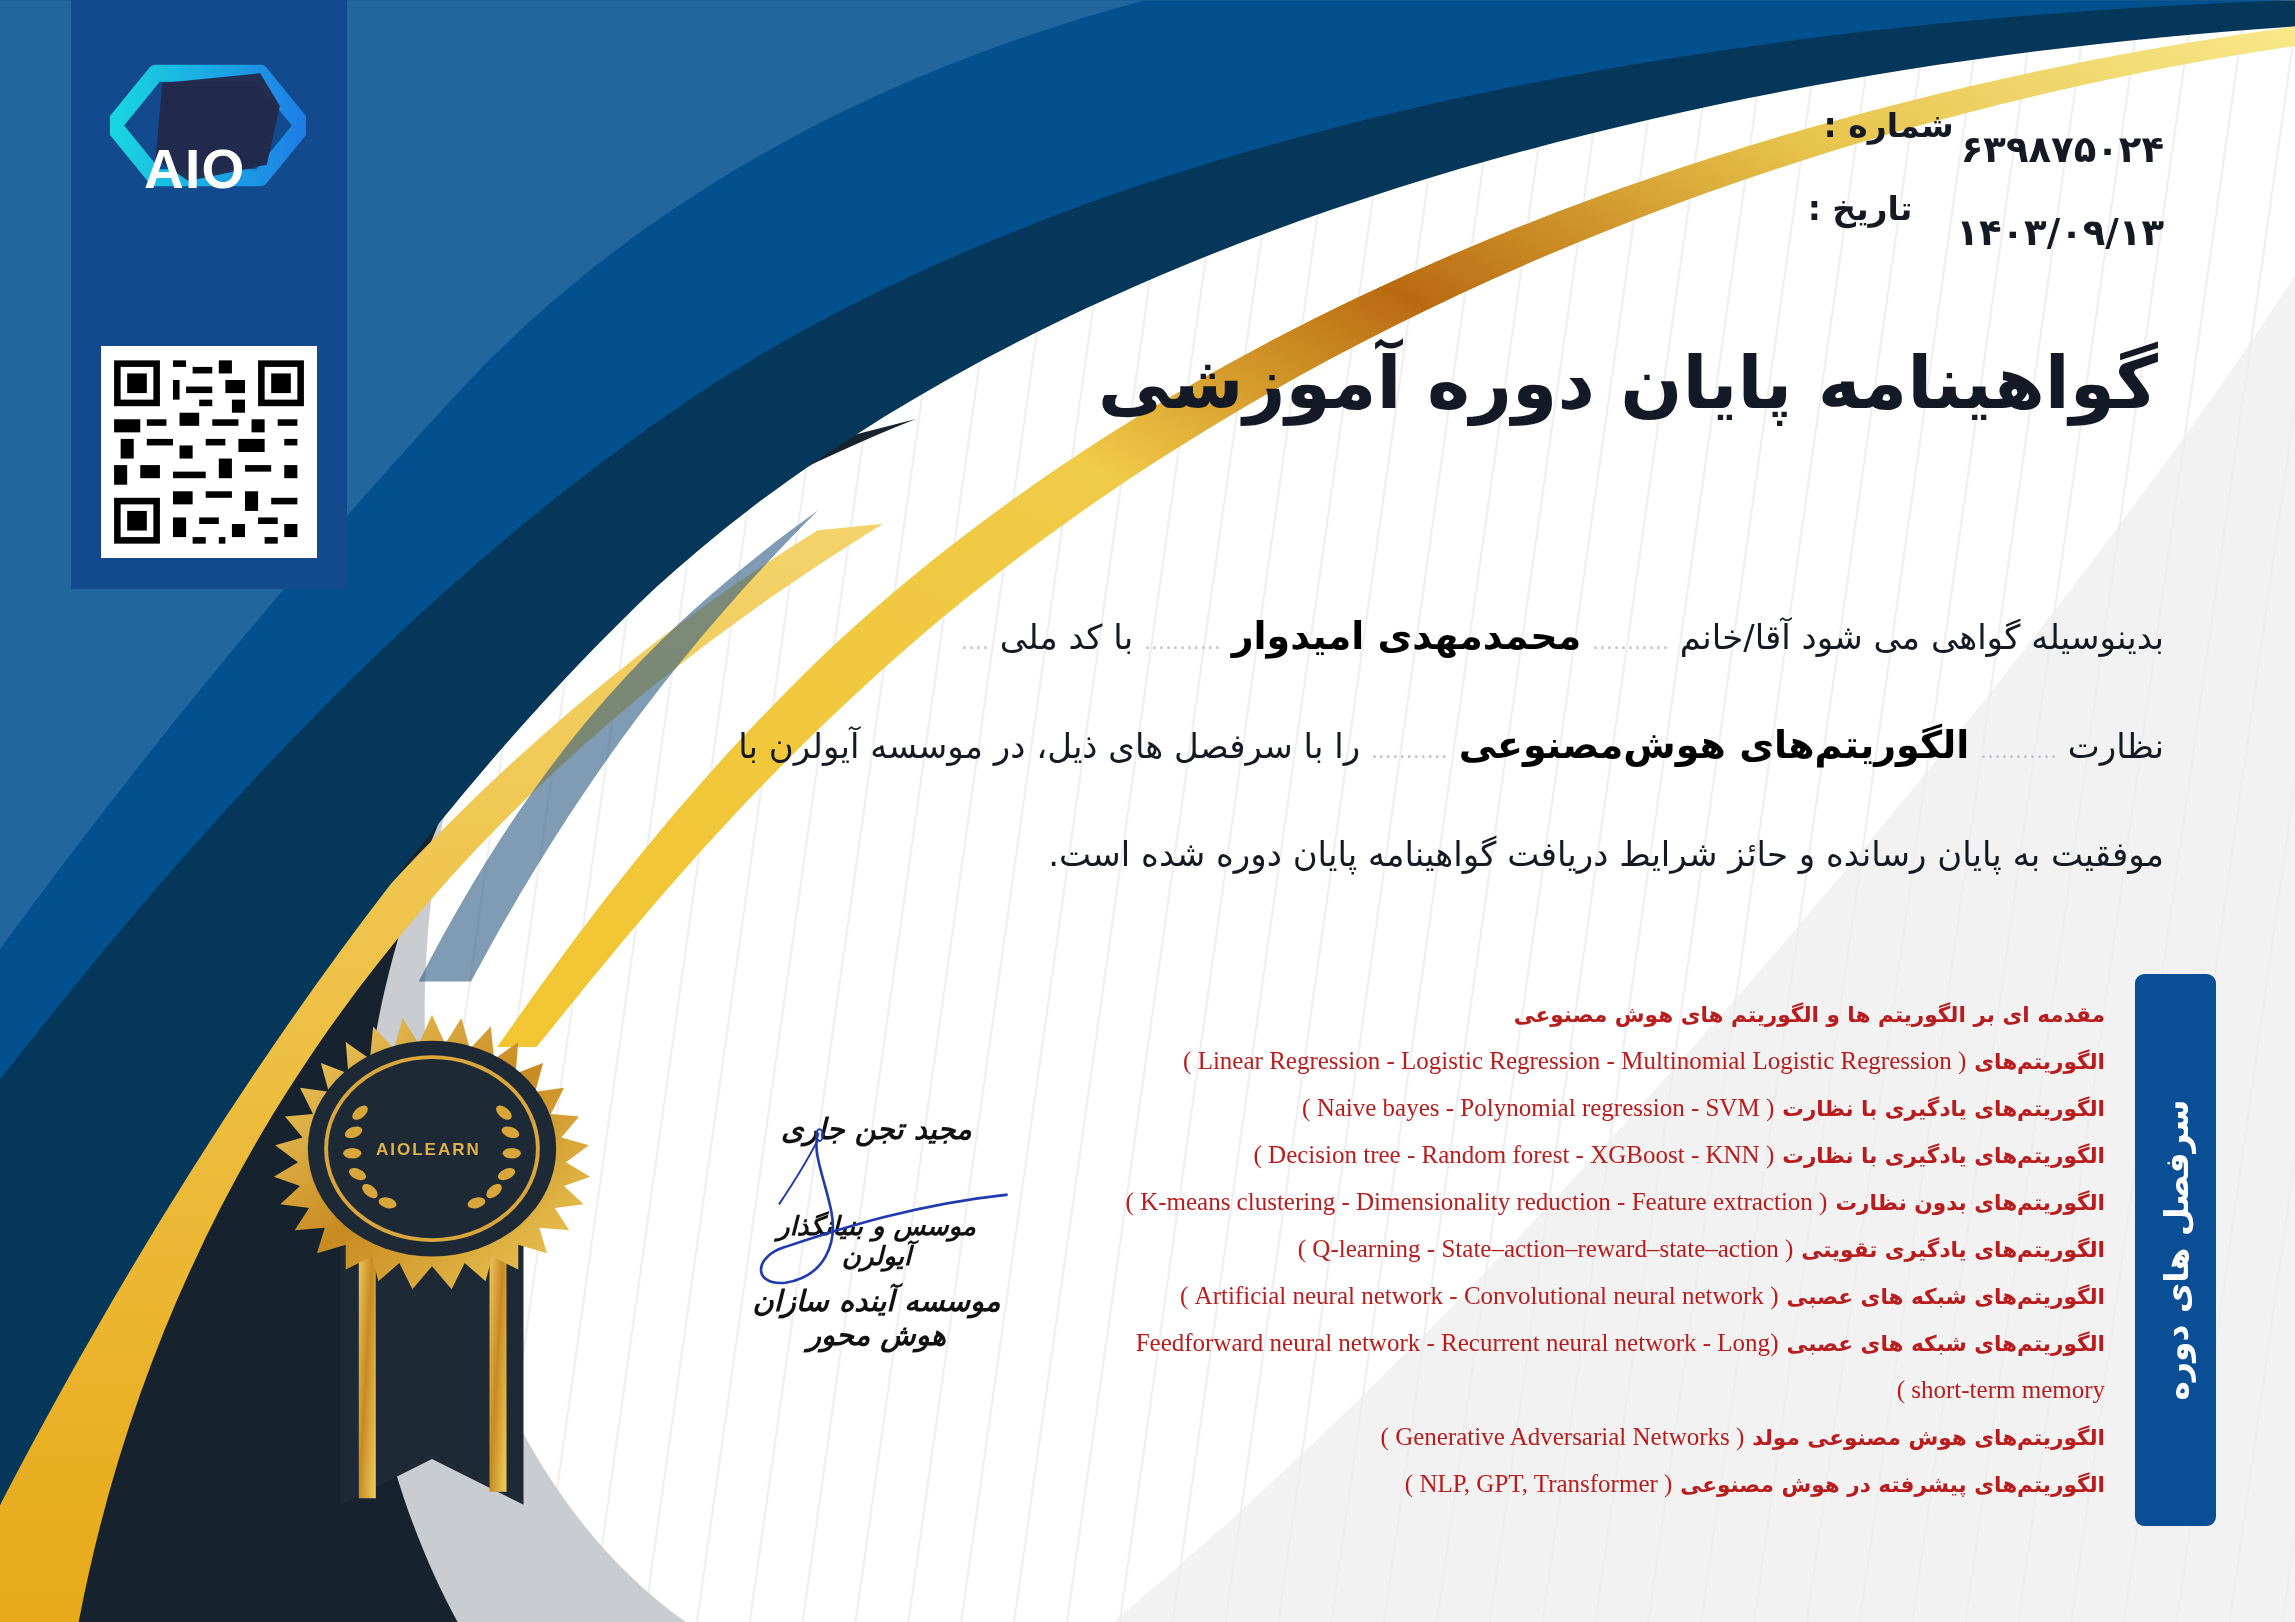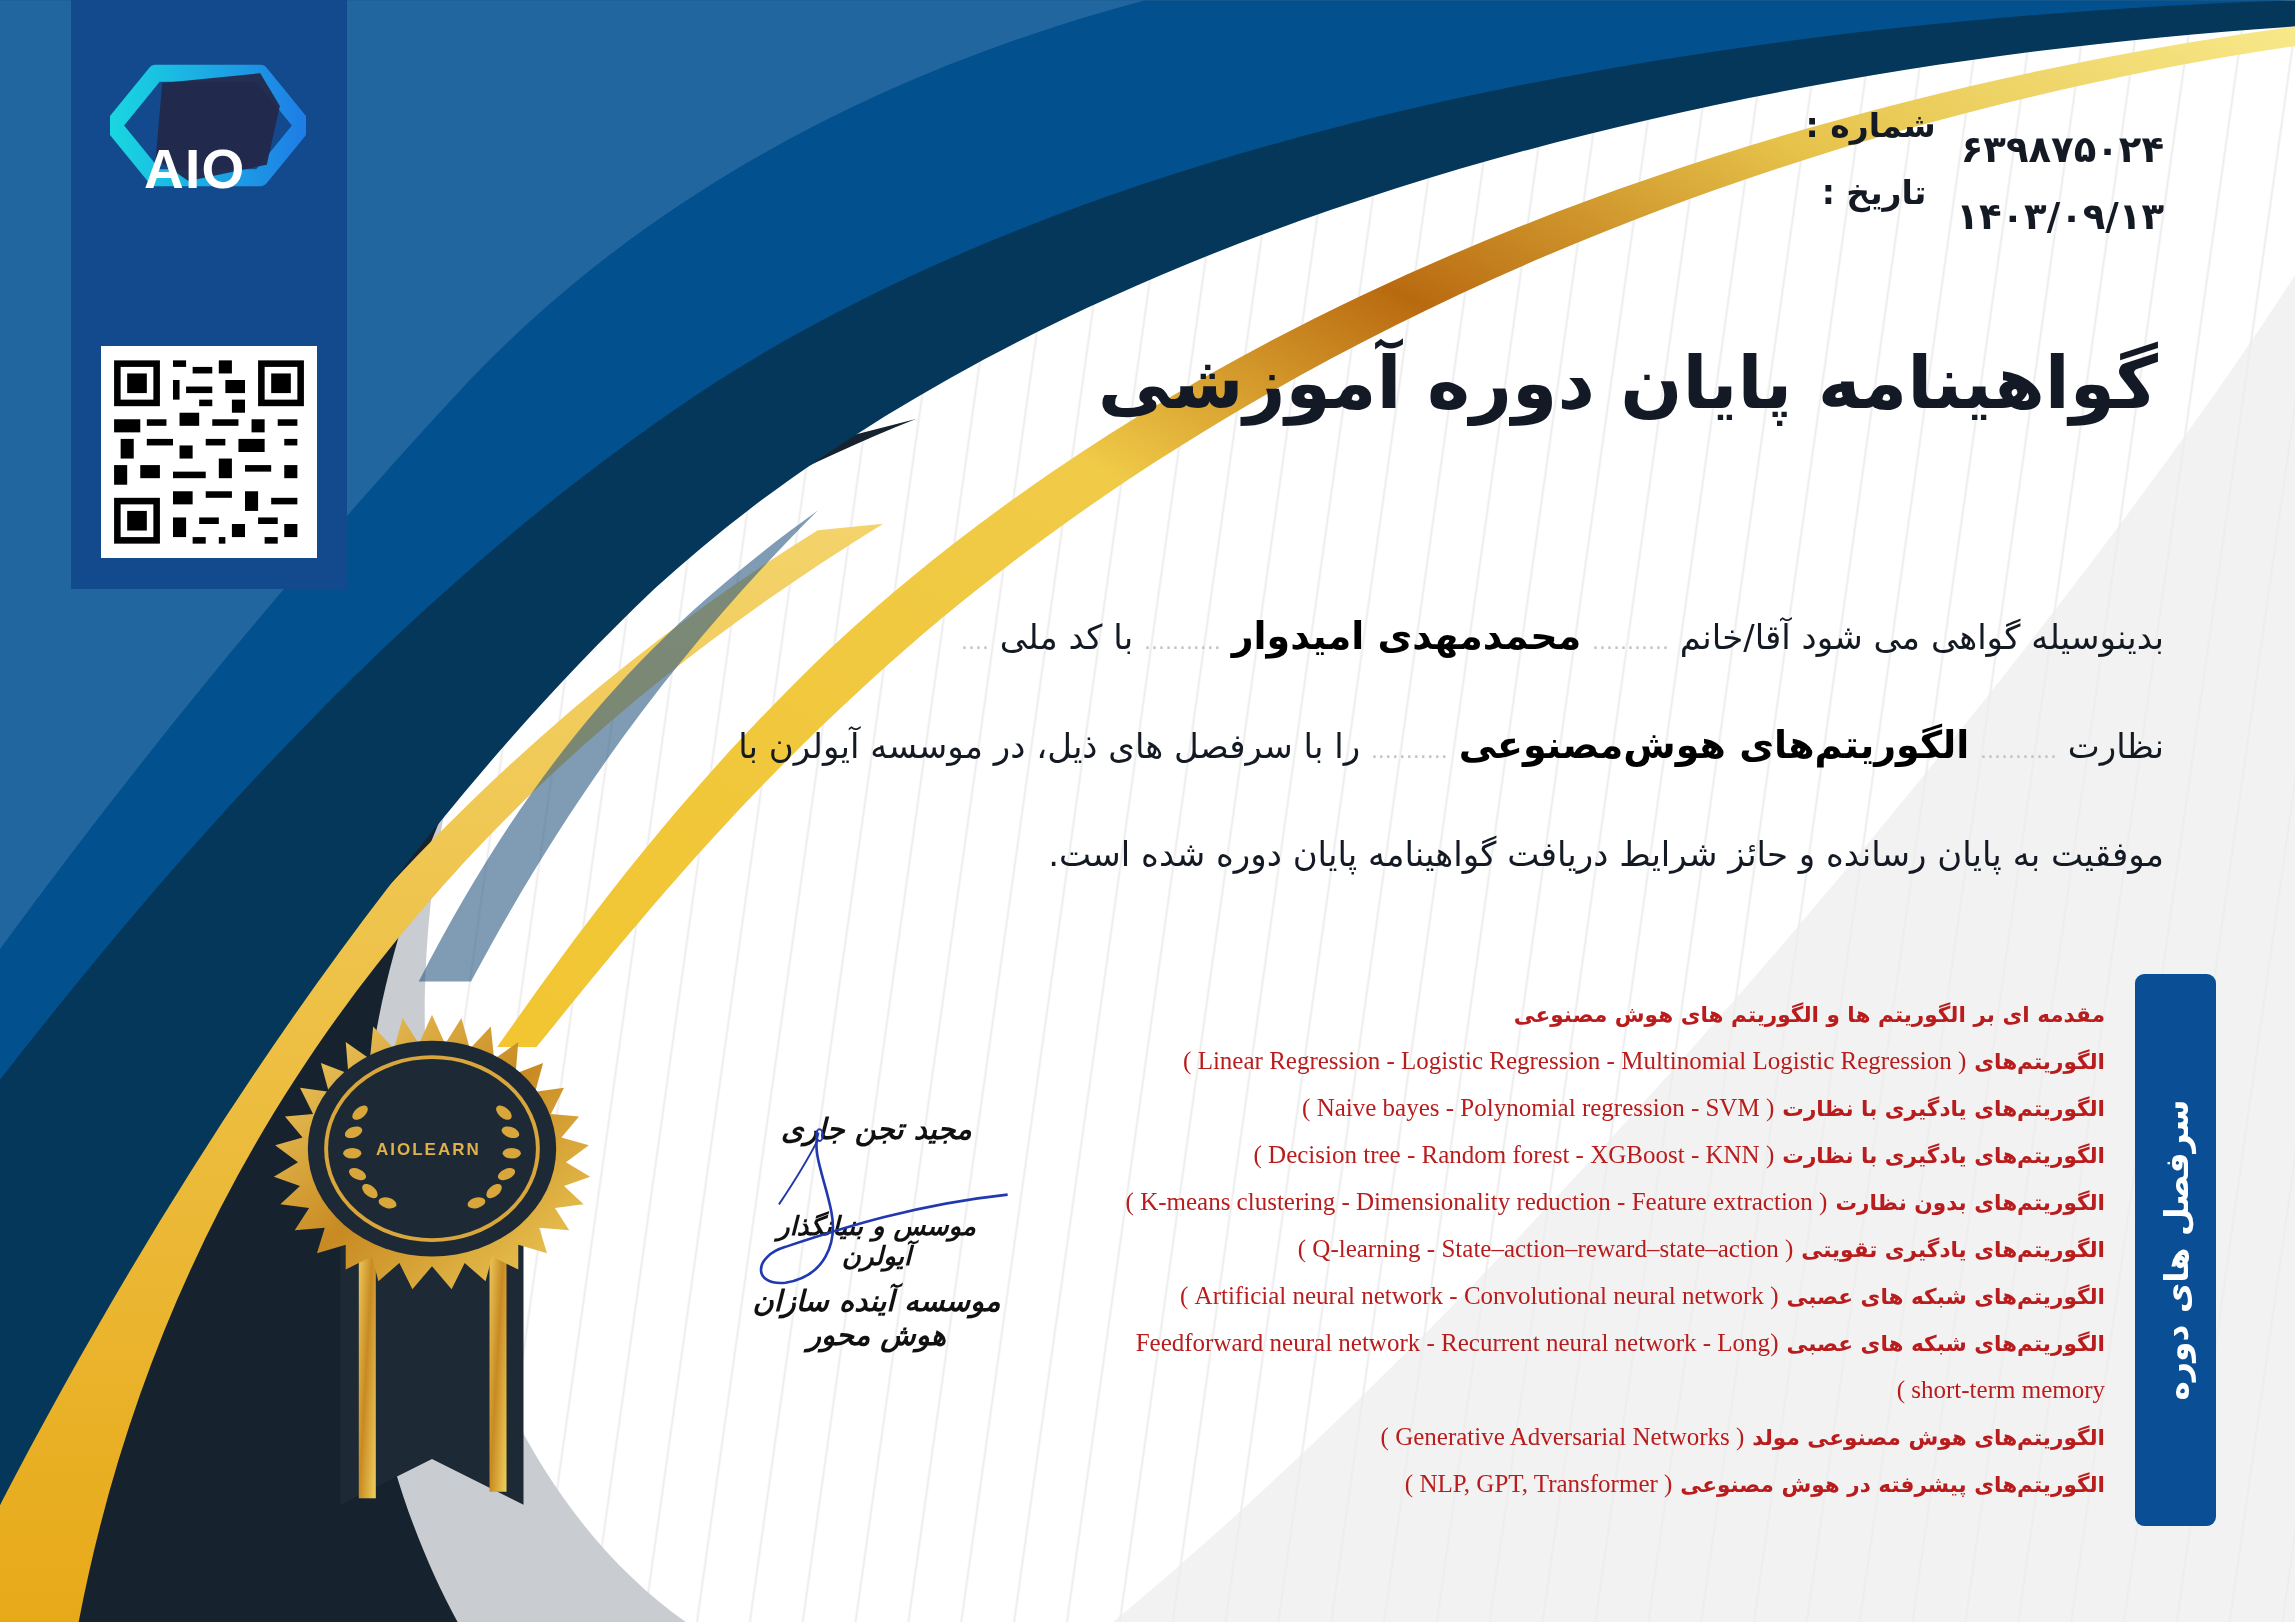--- a/index.html
+++ b/index.html
@@ -1,21 +1,21 @@
 <!DOCTYPE html>
 <html style="font-size:10.5px"><head>
 <meta charset="utf-8">
 <style>
   html, body { margin:0; padding:0; }
   body { width:2295px; height:1623px; position:relative; overflow:hidden; background:#ffffff; font-family:"DejaVu Sans", sans-serif; }
   .bg-svg { position:absolute; left:0; top:0; width:2295px; height:1623px; }
   .abs { position:absolute; }
 
   
-  .meta-row { position:absolute; right:131px; font-weight:bold; color:#141a24; font-size:34px; display:flex; flex-direction:row-reverse; align-items:center; gap:25px; direction:rtl; }
+  .meta-row { position:absolute; right:131px; font-weight:bold; color:#141a24; font-size:34px; display:flex; flex-direction:row-reverse; align-items:center; gap:7px; direction:rtl; }
   .meta-row .lbl { font-size:33px; }
   .meta-row .val { font-size:37px; letter-spacing:1.3px;margin-top:48px; }
 
   .title { position:absolute; right:137px; top:340px; font-size:73px; font-weight:bold; color:#131a26; direction:rtl; }
 
   .body-line { position:absolute; right:131px; font-size:34px; color:#141a24; direction:rtl; white-space:nowrap; }
   .body-line .bold { font-weight:bold; font-size:38px; color:#000; }
   .dots { color:#bfc3c9; letter-spacing:1.3px; font-size:22px; }
 
   .logo-panel { position:absolute; left:71px; top:0; width:276px; height:589px; background:#124a8d; }
@@ -143,21 +143,21 @@
         <rect x="18" y="29" width="1" height="1"></rect>
         <rect x="25" y="29" width="2" height="1"></rect>
     </g>
   </svg>
 </div>
 
 <div class="meta-row" style="top:80px">
   <span class="lbl">شماره :</span>
   <span class="val">۶۳۹۸۷۵۰۲۴</span>
 </div>
-<div class="meta-row" style="top:147px;gap:30px">
+<div class="meta-row" style="top:163px;gap:44px">
   <span class="lbl">تاریخ :</span>
   <span class="val">۱۴۰۳/۰۹/۱۳</span>
 </div>
 
 <div class="title">گواهینامه پایان دوره آموزشی</div>
 
 <div class="body-line" style="top:614px">
   <span>بدینوسیله گواهی می شود آقا/خانم</span>
   <span class="dots">...........</span>
   <span class="bold">محمدمهدی امیدوار</span>

